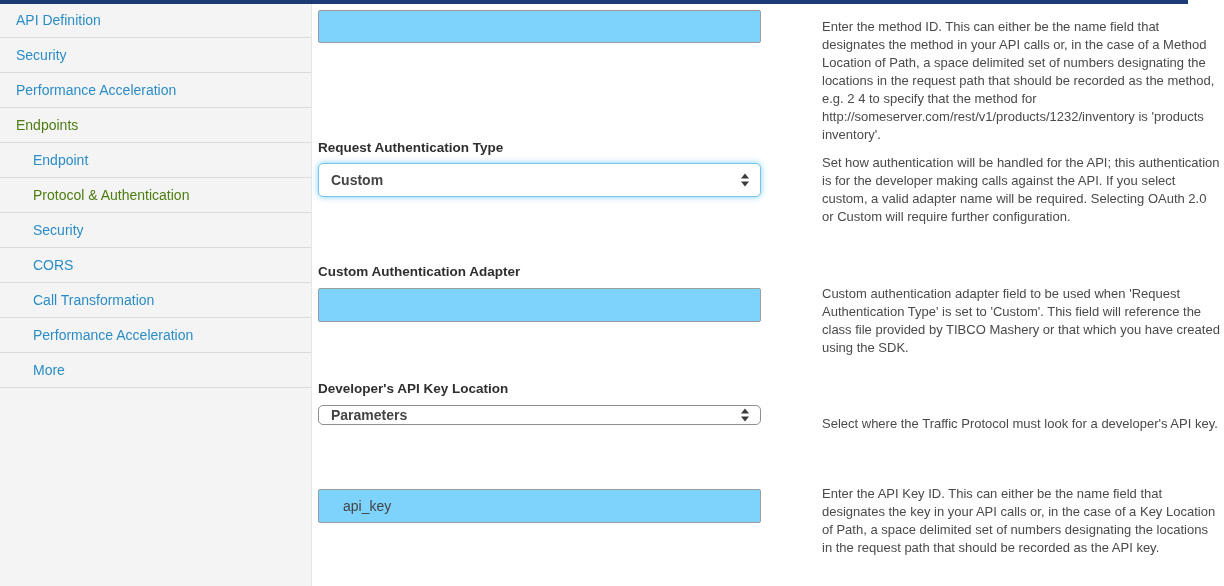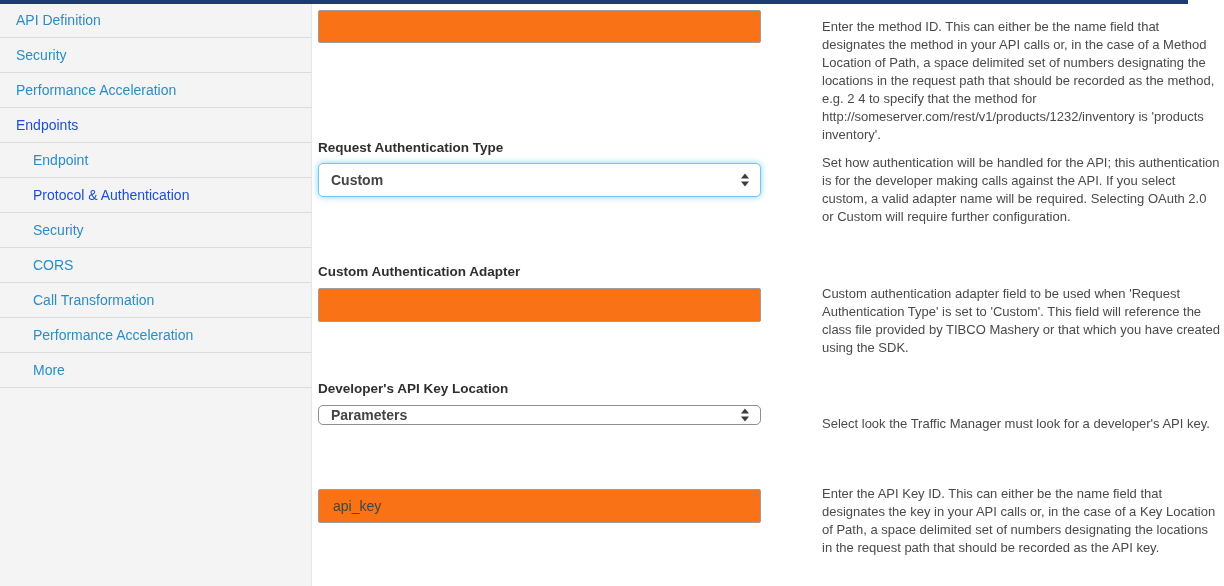--- a/index.html
+++ b/index.html
@@ -34,34 +34,34 @@
   .sidebar li {
     height:35px; line-height:34px;
     border-bottom:1px solid #dbdbdb;
     font-size:14px;
     color:#2b8dc7;
     padding-left:16px;
     cursor:pointer;
     white-space:nowrap;
   }
   .sidebar li.lvl2 { padding-left:33px; }
-  .sidebar li.active { color:#1d4ed8; }
+  .sidebar li.active { color:#4d7c0f; }
 
   
   .field-label {
     position:absolute; left:318px; width:443px;
     font-size:13.5px; font-weight:bold; color:#2f2f2f;
   }
   .text-input {
     position:absolute; left:318px; width:443px; height:33px;
     border:1px solid #9d9d9d; border-radius:2px;
-    background:#f97316;
+    background:#7dd3fc;
     font-family:"Liberation Sans","DejaVu Sans",sans-serif;
     font-size:14px; color:#444;
-    padding:0 14px;
+    padding:0 24px;
   }
   .select-box {
     position:absolute; left:318px; width:443px; height:34px;
     background:#fff; border-radius:5px;
     display:flex; align-items:center;
     padding:0 30px 0 12px;
     font-size:14px; color:#444;
     cursor:pointer;
     font-weight:bold;
   }
@@ -148,17 +148,17 @@
   </div>
 
   <input id="input-key-field" class="text-input" type="text" value="api_key" style="">
 
   <p id="help-method-id" class="help">Enter the method ID. This can either be the name field that designates the method in your API calls or, in the case of a Method Location of Path, a space delimited set of numbers designating the locations in the request path that should be recorded as the method, e.g. 2 4 to specify that the method for http://someserver.com/rest/v1/products/1232/inventory is 'products inventory'.</p>
 
   <p id="help-auth-type" class="help">Set how authentication will be handled for the API; this authentication is for the developer making calls against the API. If you select custom, a valid adapter name will be required. Selecting OAuth 2.0 or Custom will require further configuration.</p>
 
   <p id="help-custom-adapter" class="help">Custom authentication adapter field to be used when 'Request Authentication Type' is set to 'Custom'. This field will reference the class file provided by TIBCO Mashery or that which you have created using the SDK.</p>
 
-  <p id="help-key-location" class="help">Select look the Traffic Manager must look for a developer's API key.</p>
+  <p id="help-key-location" class="help">Select where the Traffic Protocol must look for a developer's API key.</p>
 
   <p id="help-key-field" class="help">Enter the API Key ID. This can either be the name field that designates the key in your API calls or, in the case of a Key Location of Path, a space delimited set of numbers designating the locations in the request path that should be recorded as the API key.</p>
 
 </div>
 
 </body></html>

